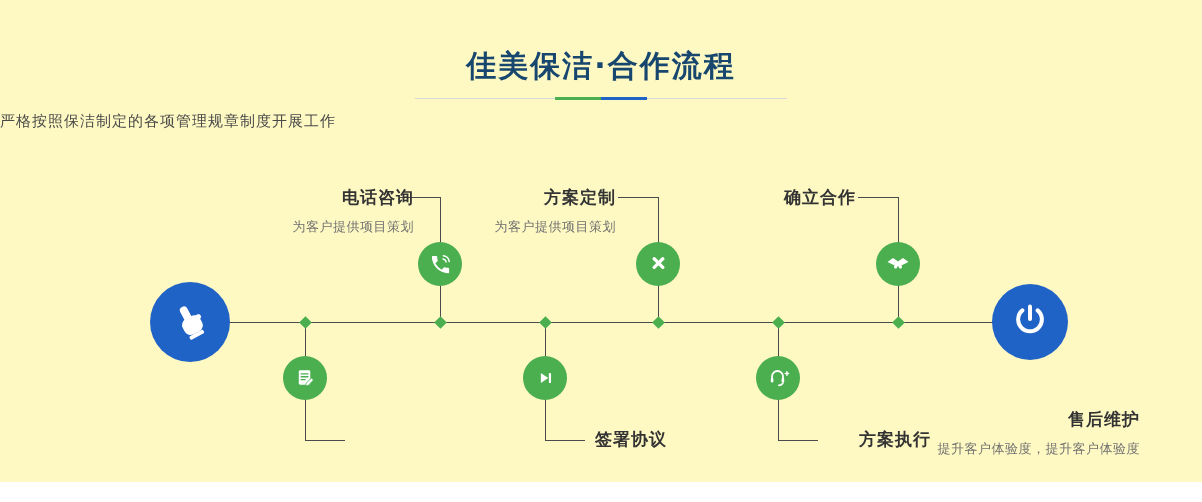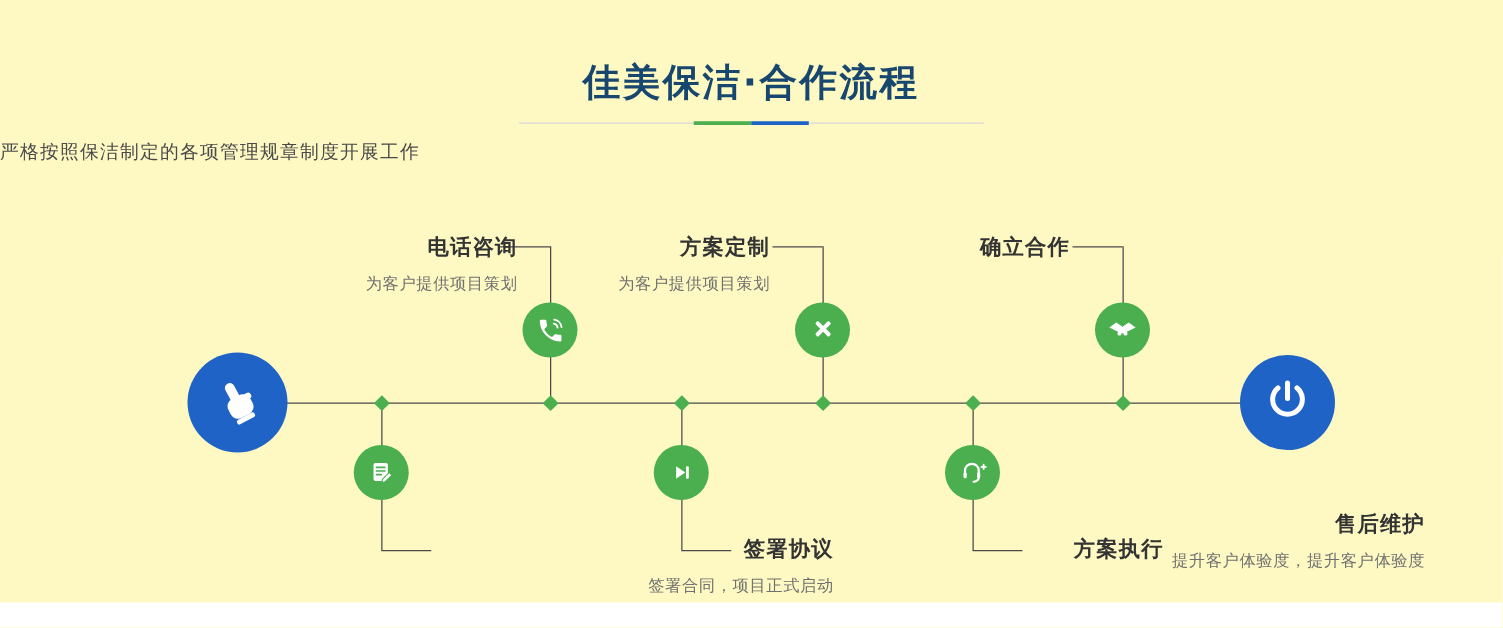--- a/index.html
+++ b/index.html
@@ -142,21 +142,20 @@
     <span>
       <svg viewBox="0 0 24 24" width="23" height="23">
         <rect x="5" y="3.5" width="12" height="15" rx="1.5" fill="#ffffff"></rect>
         <path d="M7.5 7.2h7M7.5 10.2h7M7.5 13.2h4" stroke="#4bae4f" stroke-width="1.4" stroke-linecap="round"></path>
         <path d="M12.6 17l5.6-5.6 2.2 2.2-5.6 5.6-2.8.6z" fill="#ffffff" stroke="#4bae4f" stroke-width="0.9"></path>
       </svg>
     </span>
   </div>
   <div class="step-label bottom" style="left:352px; top:428px;">
     <div class="step-title">签署协议</div>
-    <div class="step-desc">签署合同，项目正式启动</div>
   </div>
 
   <div class="diamond" style="left:541px; top:318px;"></div>
   <div class="vline" style="left:545px; top:322px; height:118px;"></div>
   <div class="hline" style="left:545px; top:440px; width:40px;"></div>
   <div class="small-circle" style="left:523px; top:356px;">
     <span>
       <svg viewBox="0 0 24 24" width="22" height="22">
         <g fill="#ffffff">
           <path d="M7.5 6.5v11l8-5.5z"></path>

